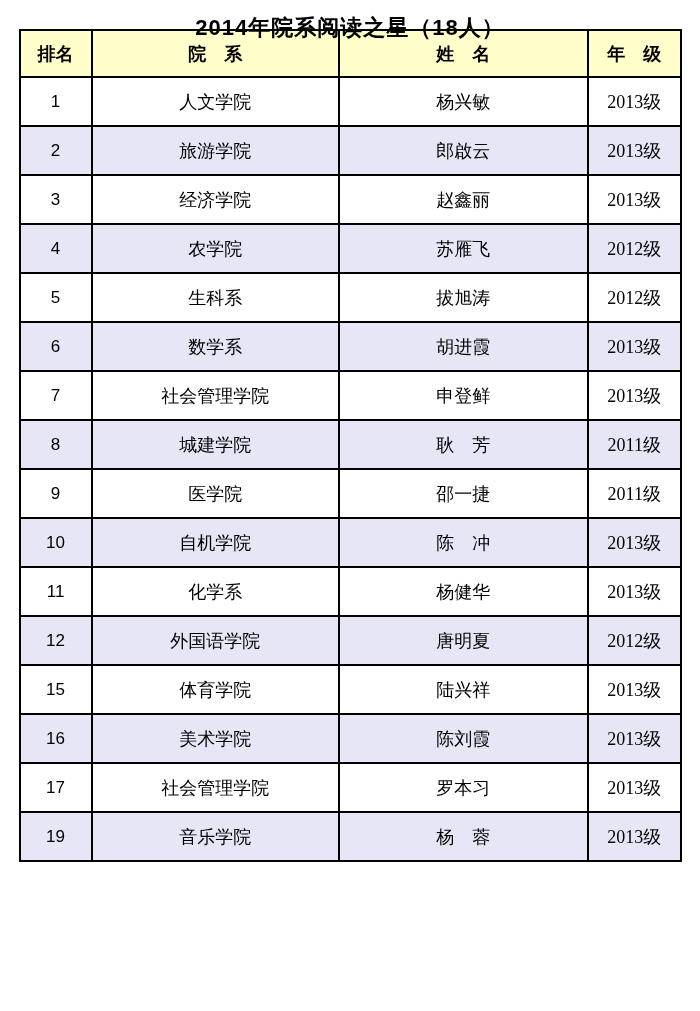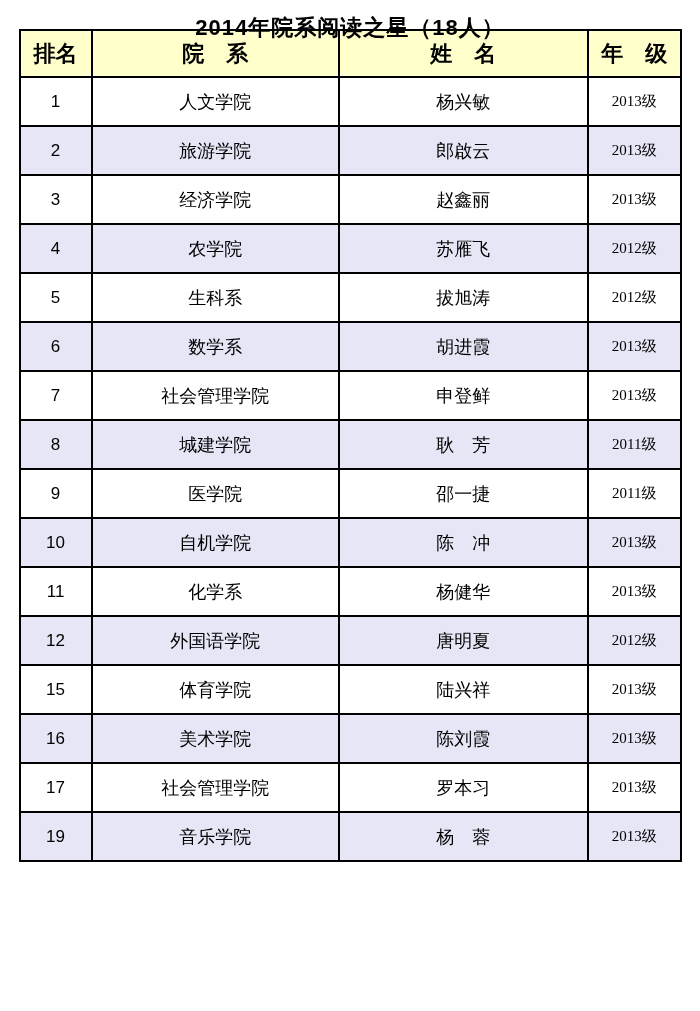--- a/index.html
+++ b/index.html
@@ -49,39 +49,38 @@
     padding: 0;
     overflow: hidden;
     white-space: nowrap;
   }
   table.roster thead tr { height: 47px; }
   table.roster tbody tr { height: 49px; }
   table.roster th {
     background: var(--header-bg);
     font-family: "Liberation Sans", "DejaVu Sans", sans-serif;
     font-weight: bold;
-    font-size: 22px;
-    border-radius: 8px;
+    font-size: 18px;
   }
   col.c-rank  { width: 10.9%; }
   col.c-dept  { width: 37.4%; }
   col.c-name  { width: 37.7%; }
   col.c-grade { width: 14.0%; }
   table.roster tbody tr { background: var(--row-bg); }
   table.roster tbody tr.alt { background: var(--row-alt-bg); }
   td.rank-cell {
     font-family: "Liberation Sans", "DejaVu Sans", sans-serif;
     font-size: 17px;
   }
   td.department-cell, td.name-cell {
     font-size: 18px;
     margin-left: 24px;
   }
   td.grade-cell {
-    font-size: 15px;
+    font-size: 18px;
     margin-left: 24px;
   }
 </style>
 </head>
 <body style="background: rgb(255, 255, 255);">
 
 <div class="page">
 
   <h1 class="doc-title">2014年院系阅读之星（18人）</h1>
 

